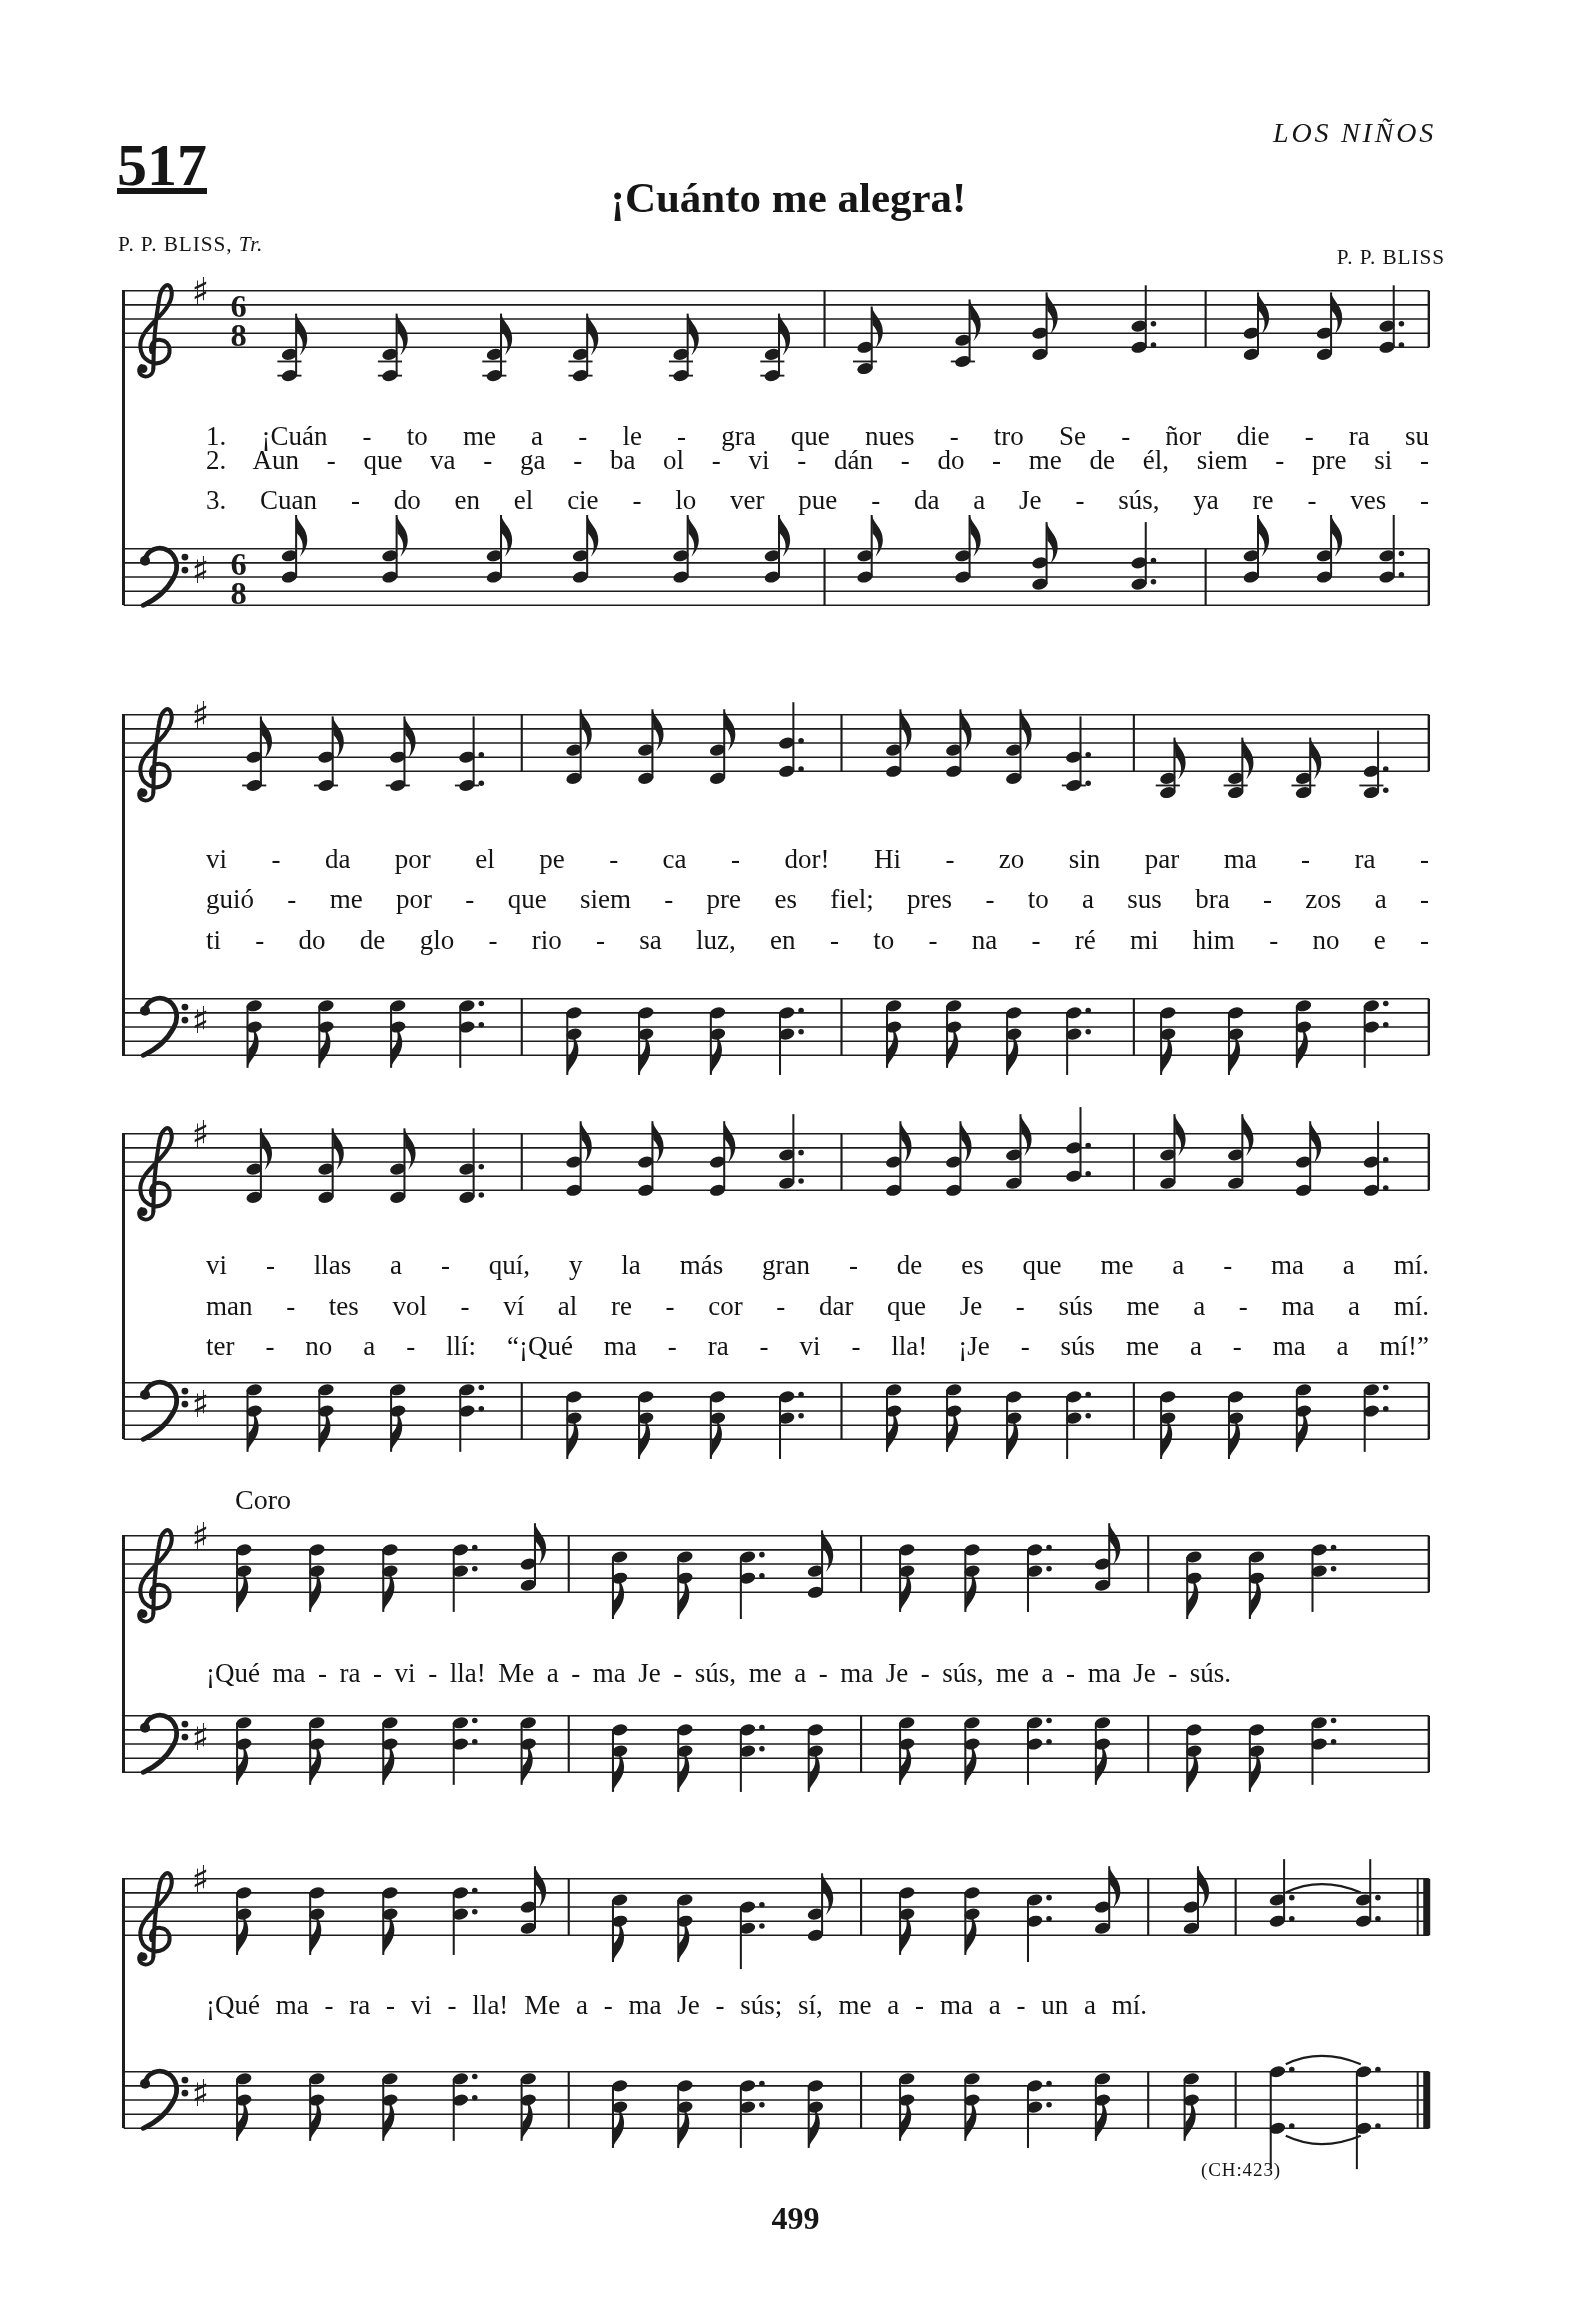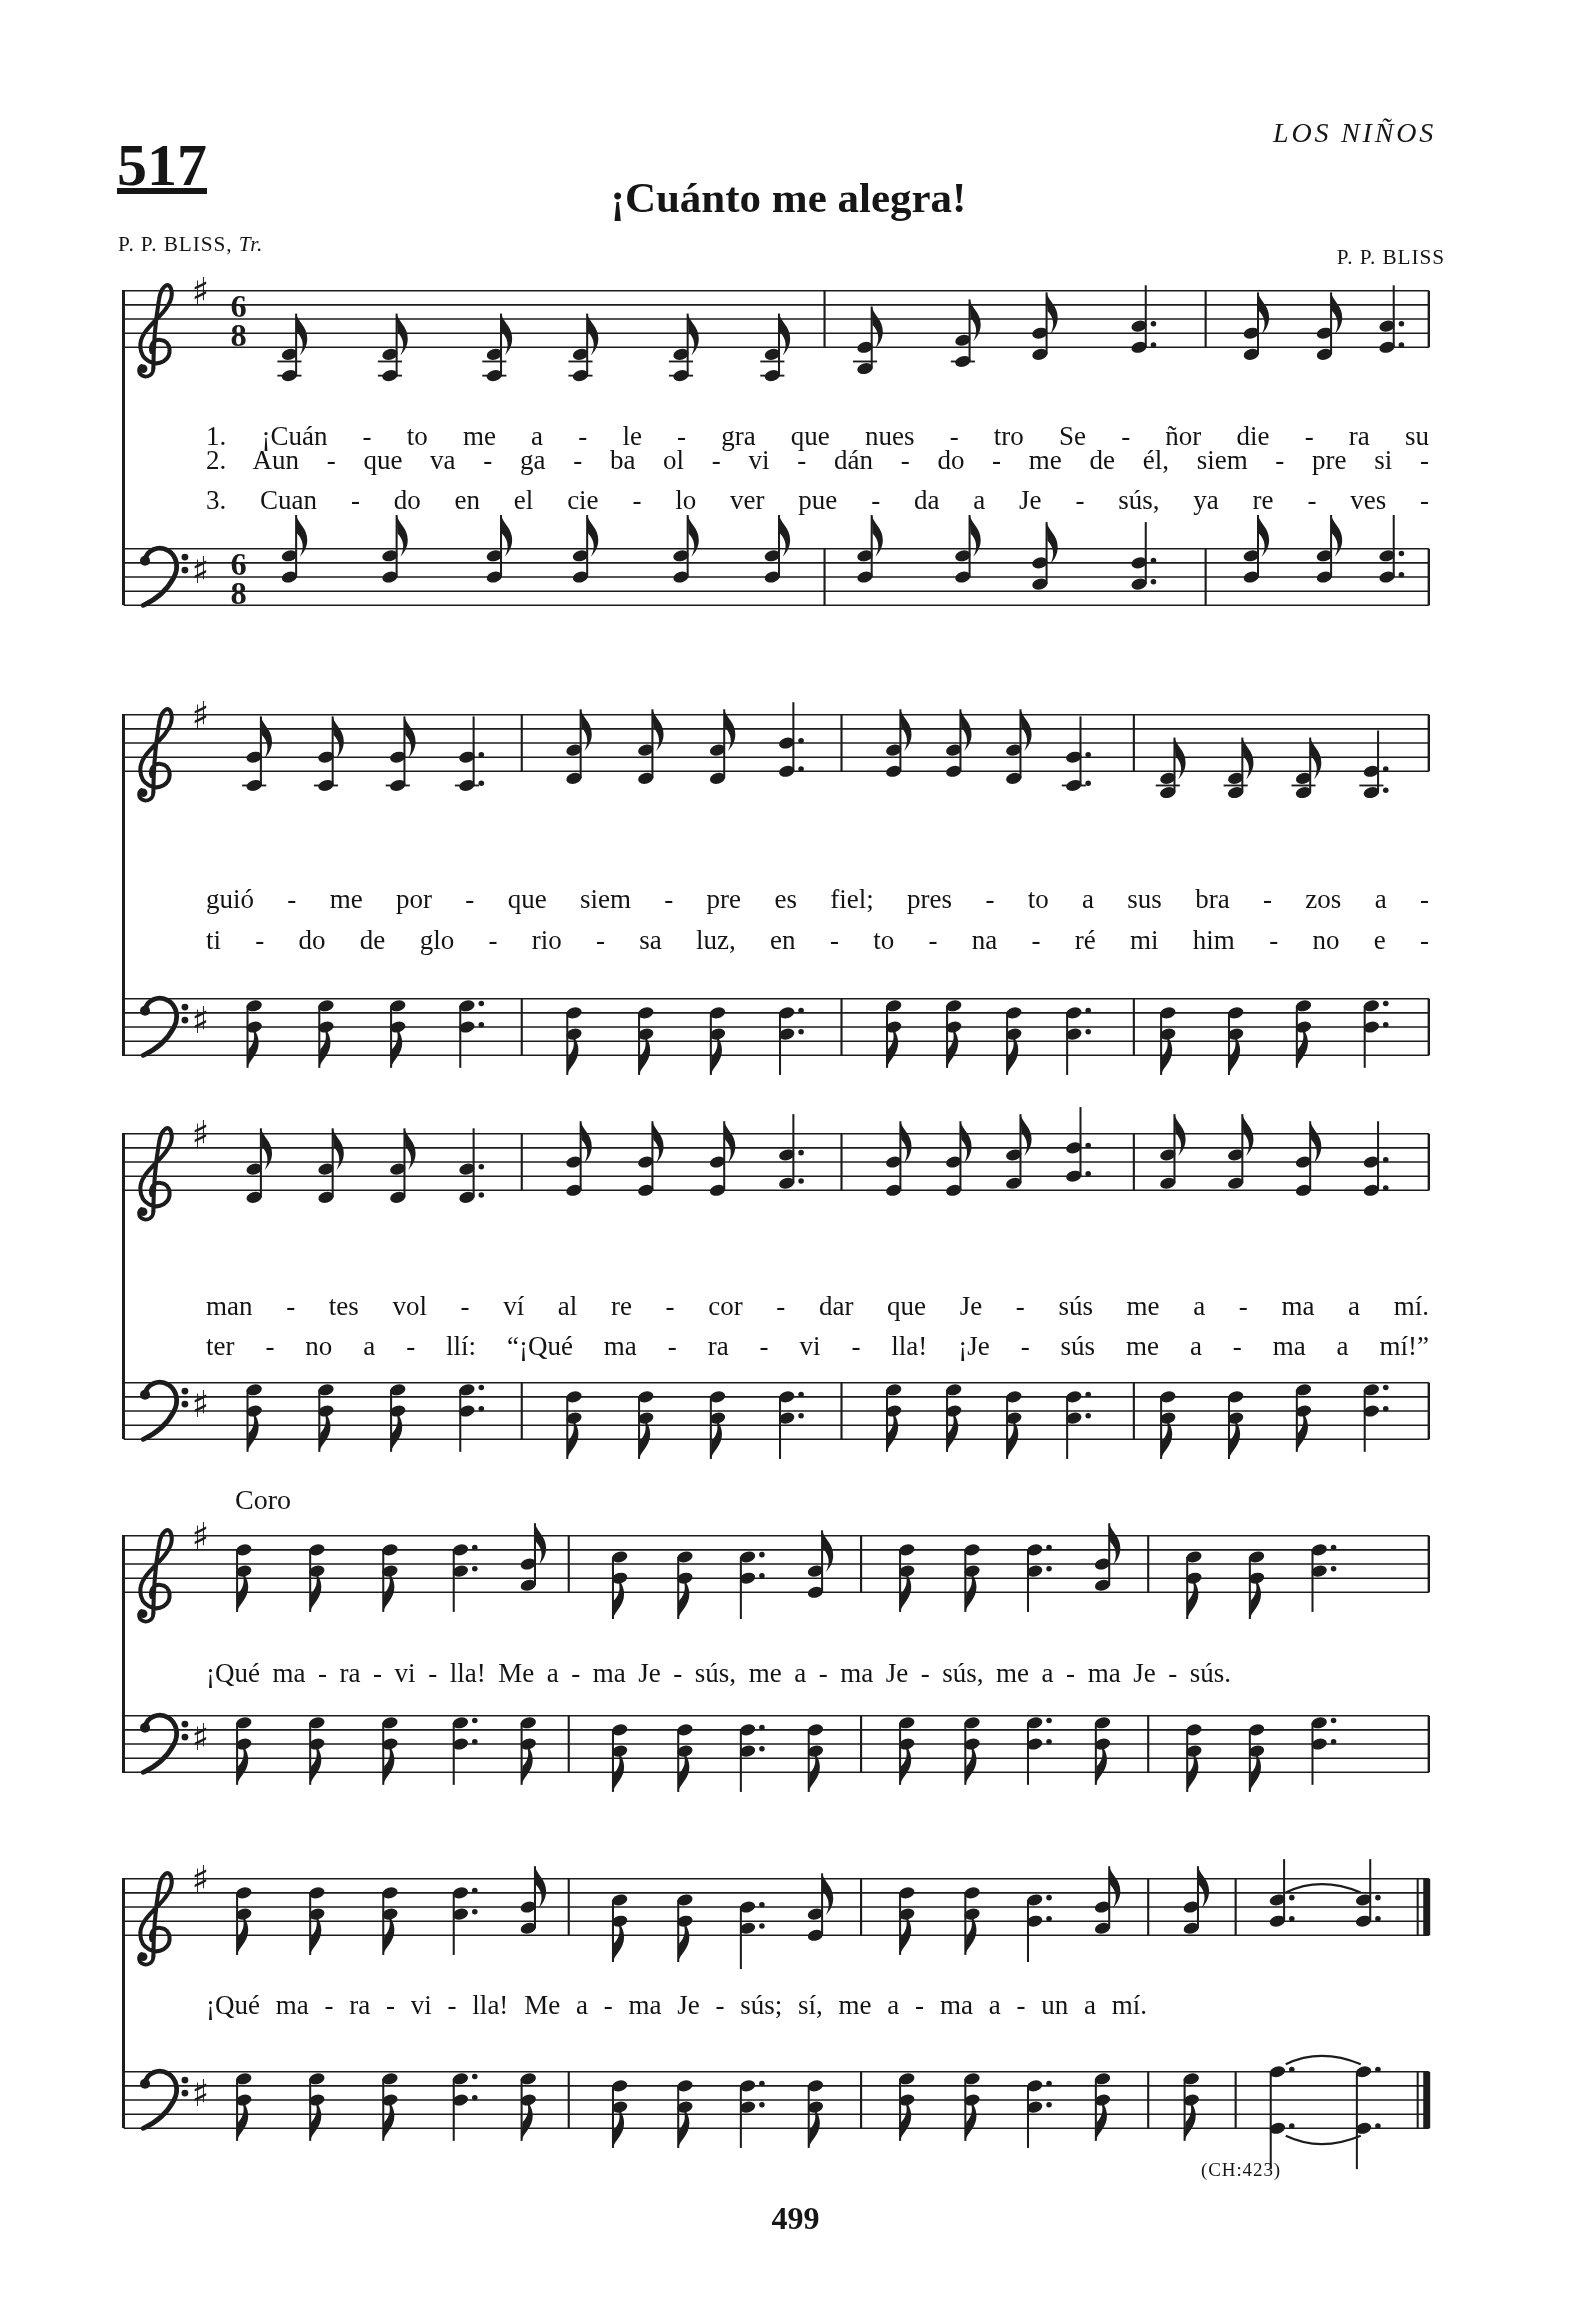--- a/index.html
+++ b/index.html
@@ -1205,23 +1205,25 @@
       <line x1="1122.4950000000001" y1="62" x2="1122.4950000000001" y2="123" stroke="#1c1c1c" stroke-width="2.3"></line>
       <line x1="1216.764" y1="62" x2="1216.764" y2="123" stroke="#1c1c1c" stroke-width="2.3"></line>
       <line x1="1413" y1="62" x2="1413" y2="123" stroke="#1c1c1c" stroke-width="2.2"></line>
       <rect x="1419" y="62" width="7.5" height="61" fill="#1c1c1c"></rect>
     </svg>
 
   <div class="lyric full" style="top:416px;">1. ¡Cuán - to me a - le - gra que nues - tro Se - ñor die - ra su</div>
   <div class="lyric full" style="top:440px;">2. Aun - que va - ga - ba ol - vi - dán - do - me de él, siem - pre si -</div>
   <div class="lyric full" style="top:480px;">3. Cuan - do en el cie - lo ver pue - da a Je - sús, ya re - ves -</div>
 
+  <div class="lyric full" style="top:839px;">vi - da por el pe - ca - dor! Hi - zo sin par ma - ra -</div>
   <div class="lyric full" style="top:879px;">guió - me por - que siem - pre es fiel; pres - to a sus bra - zos a -</div>
   <div class="lyric full" style="top:920px;">ti - do de glo - rio - sa luz, en - to - na - ré mi him - no e -</div>
 
+  <div class="lyric full" style="top:1245px;">vi - llas a - quí, y la más gran - de es que me a - ma a mí.</div>
   <div class="lyric full" style="top:1286px;">man - tes vol - ví al re - cor - dar que Je - sús me a - ma a mí.</div>
   <div class="lyric full" style="top:1326px;">ter - no a - llí: “¡Qué ma - ra - vi - lla! ¡Je - sús me a - ma a mí!”</div>
 
   <div class="abs" id="coro-label">Coro</div>
   <div class="lyric" style="top:1653px;width:1025px;">¡Qué ma - ra - vi - lla! Me a - ma Je - sús, me a - ma Je - sús, me a - ma Je - sús.</div>
   <div class="lyric" style="top:1985px;width:941px;">¡Qué ma - ra - vi - lla! Me a - ma Je - sús; sí, me a - ma a - un a mí.</div>
 
   <div class="abs" id="ref-code">(CH:423)</div>
   <div class="abs" id="page-number">499</div>
 </div>

